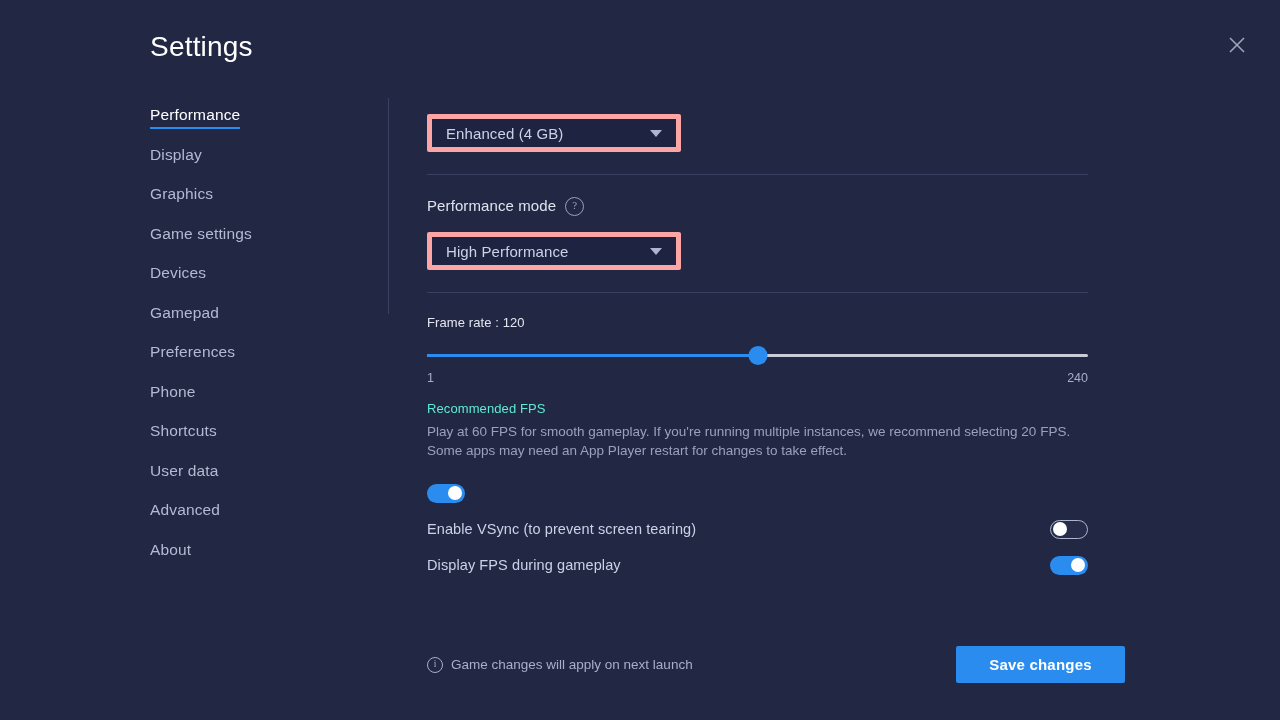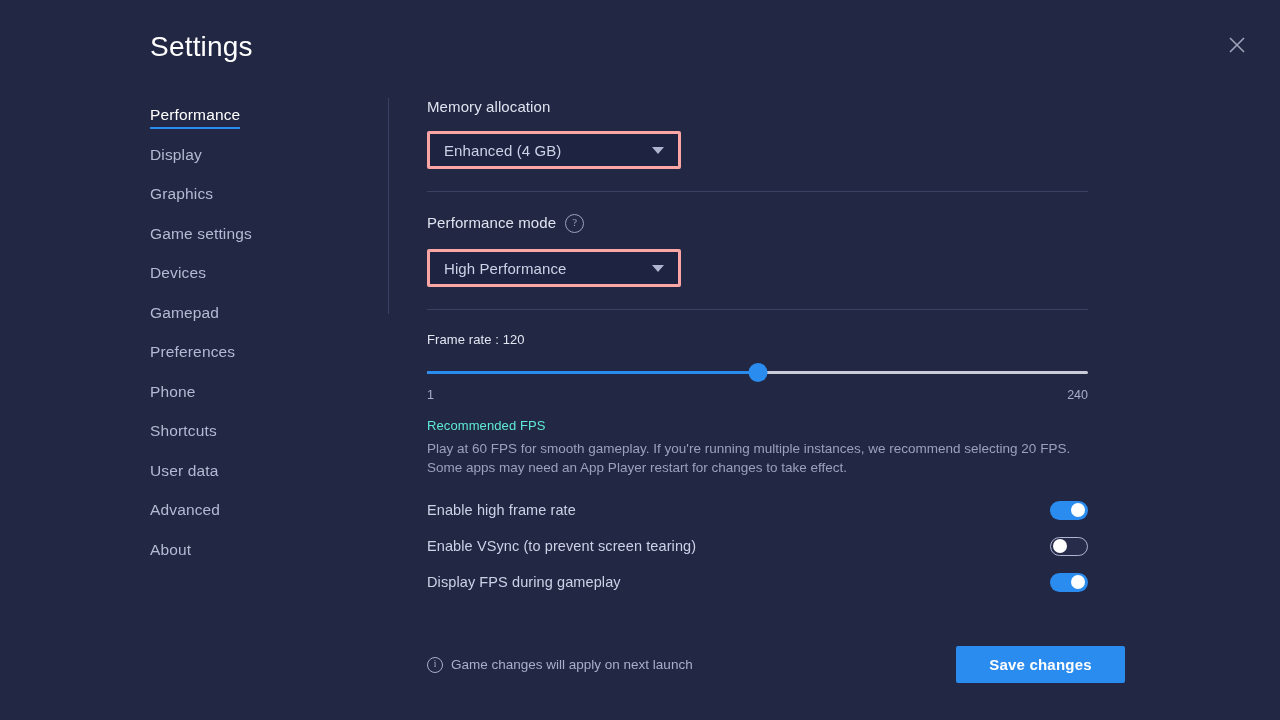--- a/index.html
+++ b/index.html
@@ -86,21 +86,21 @@
     color: #dfe3ef;
     letter-spacing: .1px;
   }
 
   .select-box {
     margin-top: 16px;
     width: 254px;
     height: 38px;
     box-sizing: border-box;
     background: #1d2340;
-    border: 3px solid #fca5a5;
+    border: 5px solid #fca5a5;
     border-radius: 2px;
     display: flex;
     align-items: center;
     padding: 0 14px;
     cursor: pointer;
   }
   .select-value {
     flex: 1;
     font-size: 15px;
     color: #ccd2e6;
@@ -303,21 +303,20 @@
     <div class="nav-item">Shortcuts</div>
     <div class="nav-item">User data</div>
     <div class="nav-item">Advanced</div>
     <div class="nav-item">About</div>
   </div>
 <div id="sidebar-divider"></div>
 
 <div id="main">
 
   <div>
-    <div class="section-label">Memory allocation</div>
     <div class="select-box">
       <span class="select-value">Enhanced (4 GB)</span>
       <span class="caret"></span>
     </div>
   </div>
 
   <div class="divider"></div>
 
   <div style="margin-top:22px;">
     <div class="label-row">
@@ -342,21 +341,20 @@
     <div id="slider-scale">
       <span id="slider-min">1</span>
       <span id="slider-max">240</span>
     </div>
     <div id="rec-title">Recommended FPS</div>
     <div id="rec-body">Play at 60 FPS for smooth gameplay. If you're running multiple instances, we recommend selecting 20 FPS. Some apps may need an App Player restart for changes to take effect.</div>
   </div>
 
   <div id="toggles">
       <div class="toggle-row">
-        <span class="toggle-label">Enable high frame rate</span>
         <div class="switch on">
           <div class="knob"></div>
         </div>
       </div>
       <div class="toggle-row">
         <span class="toggle-label">Enable VSync (to prevent screen tearing)</span>
         <div class="switch off">
           <div class="knob"></div>
         </div>
       </div>

